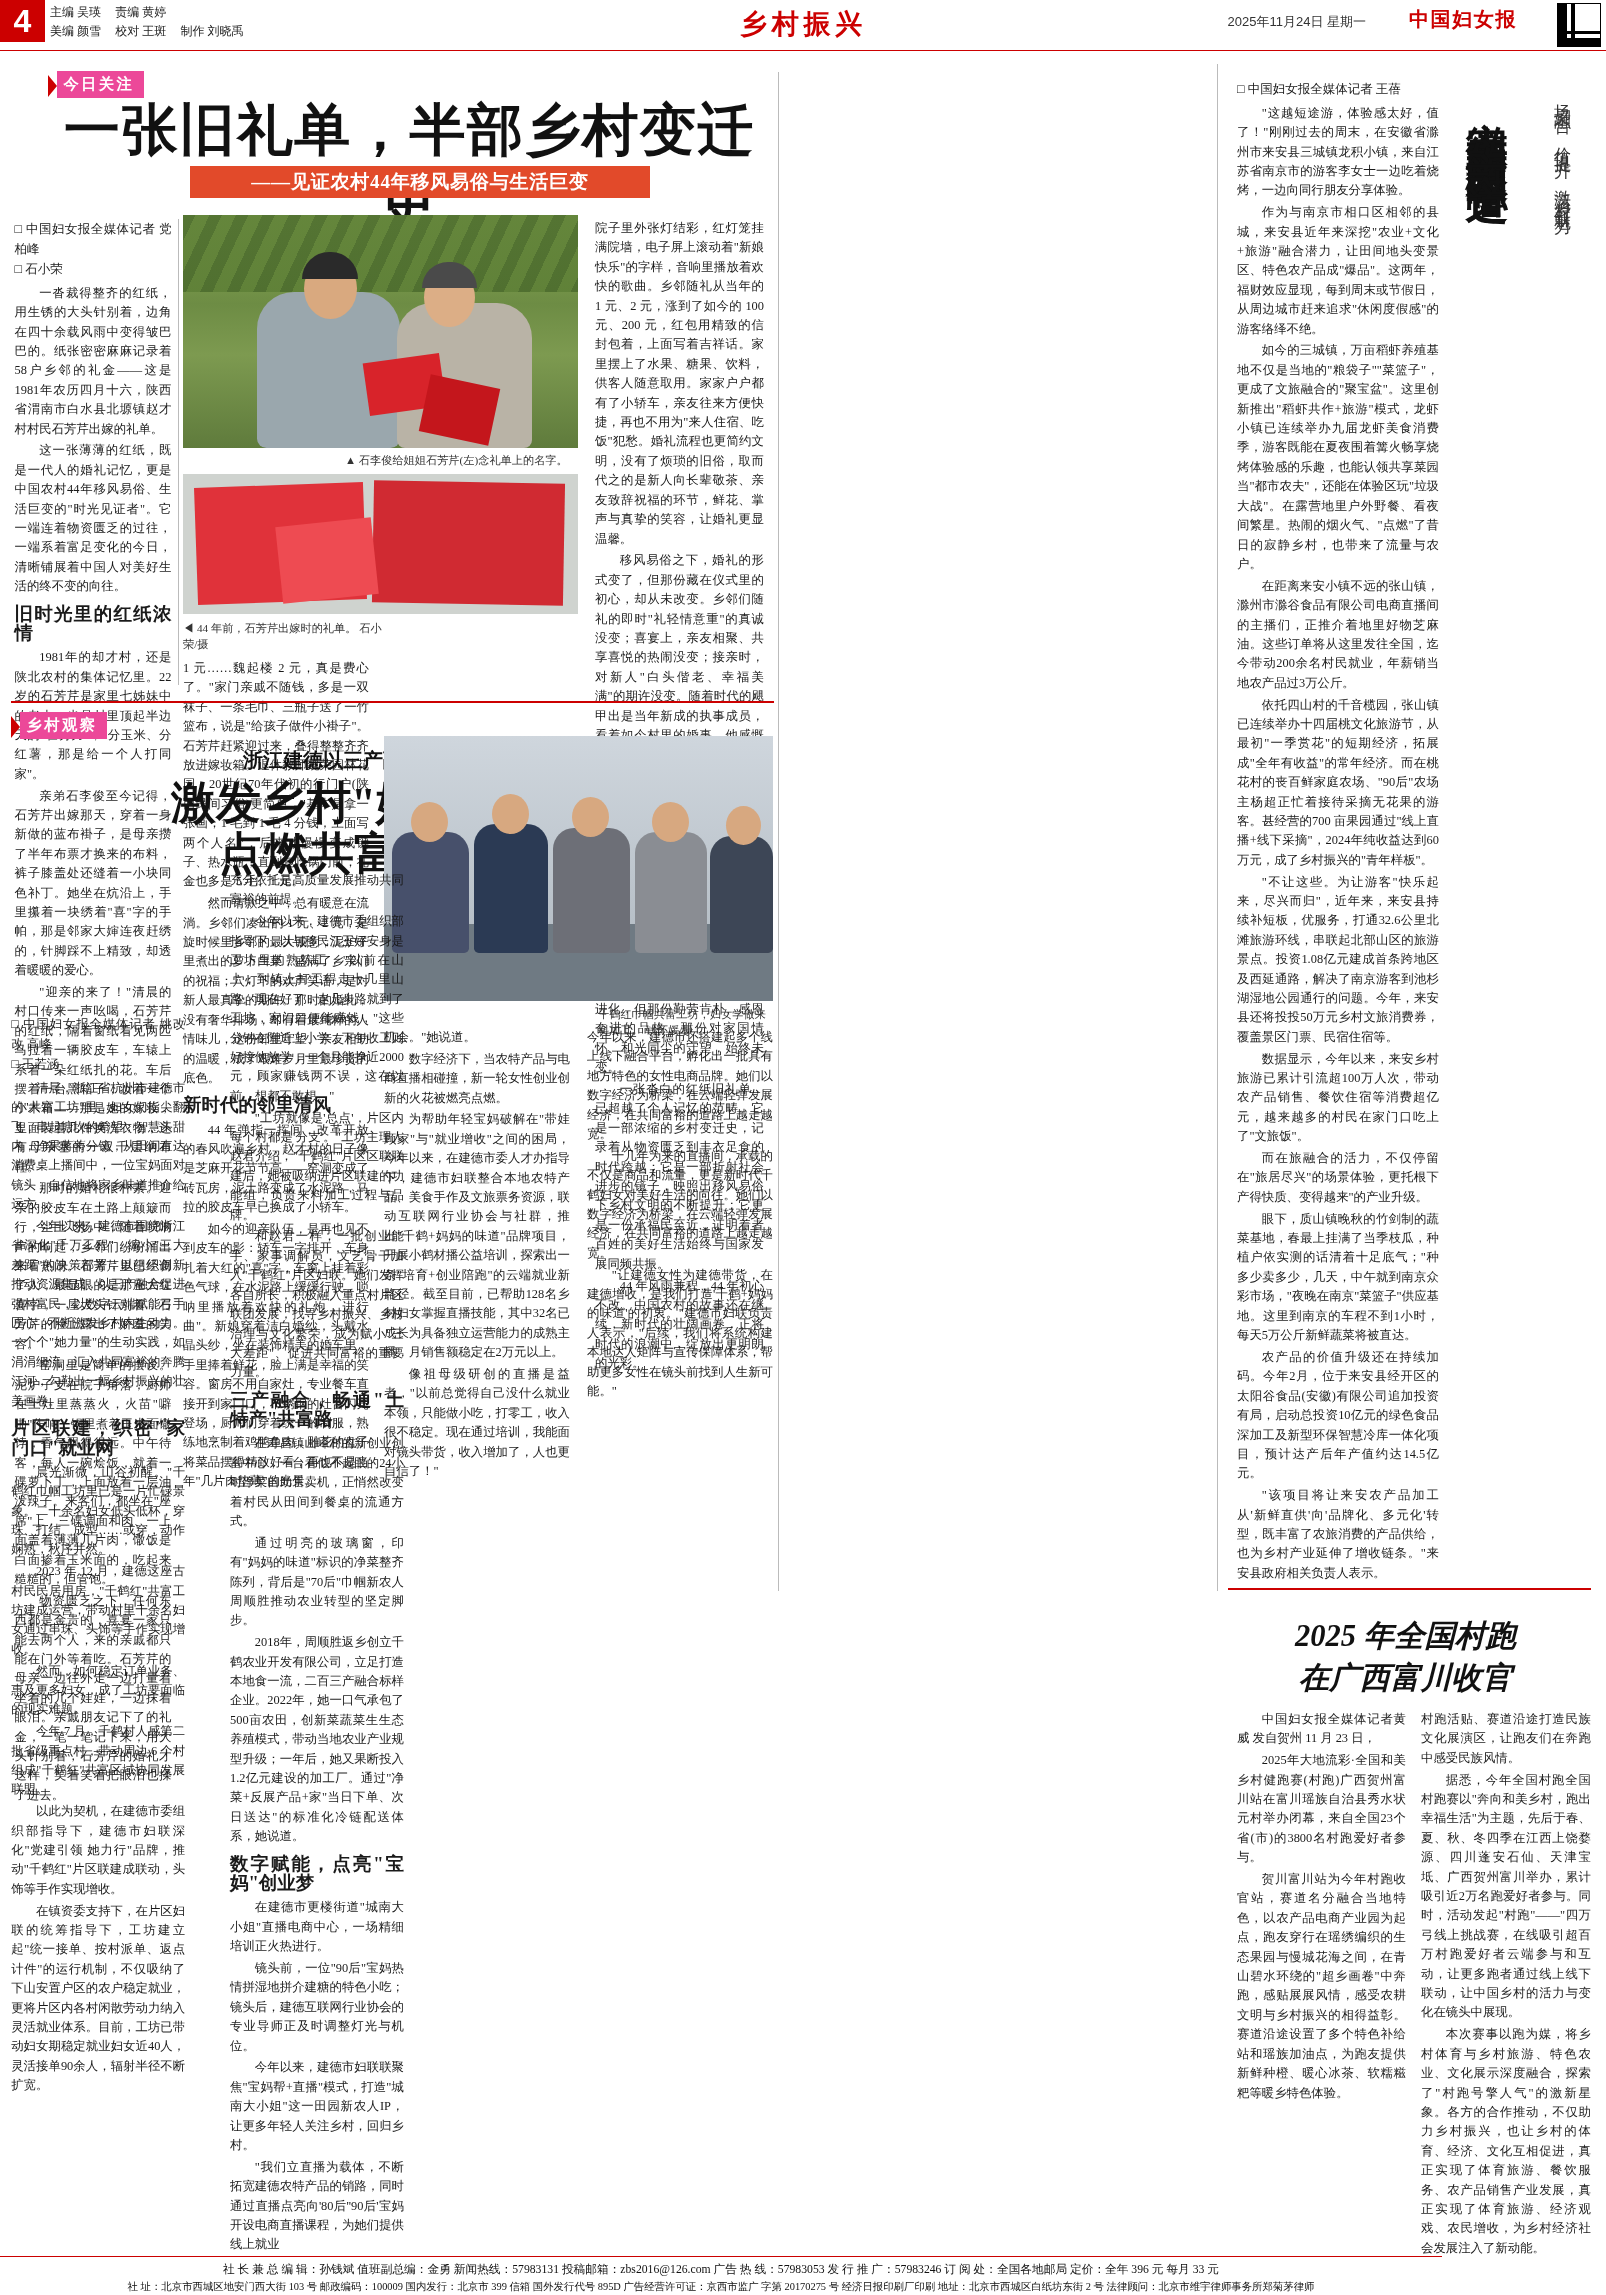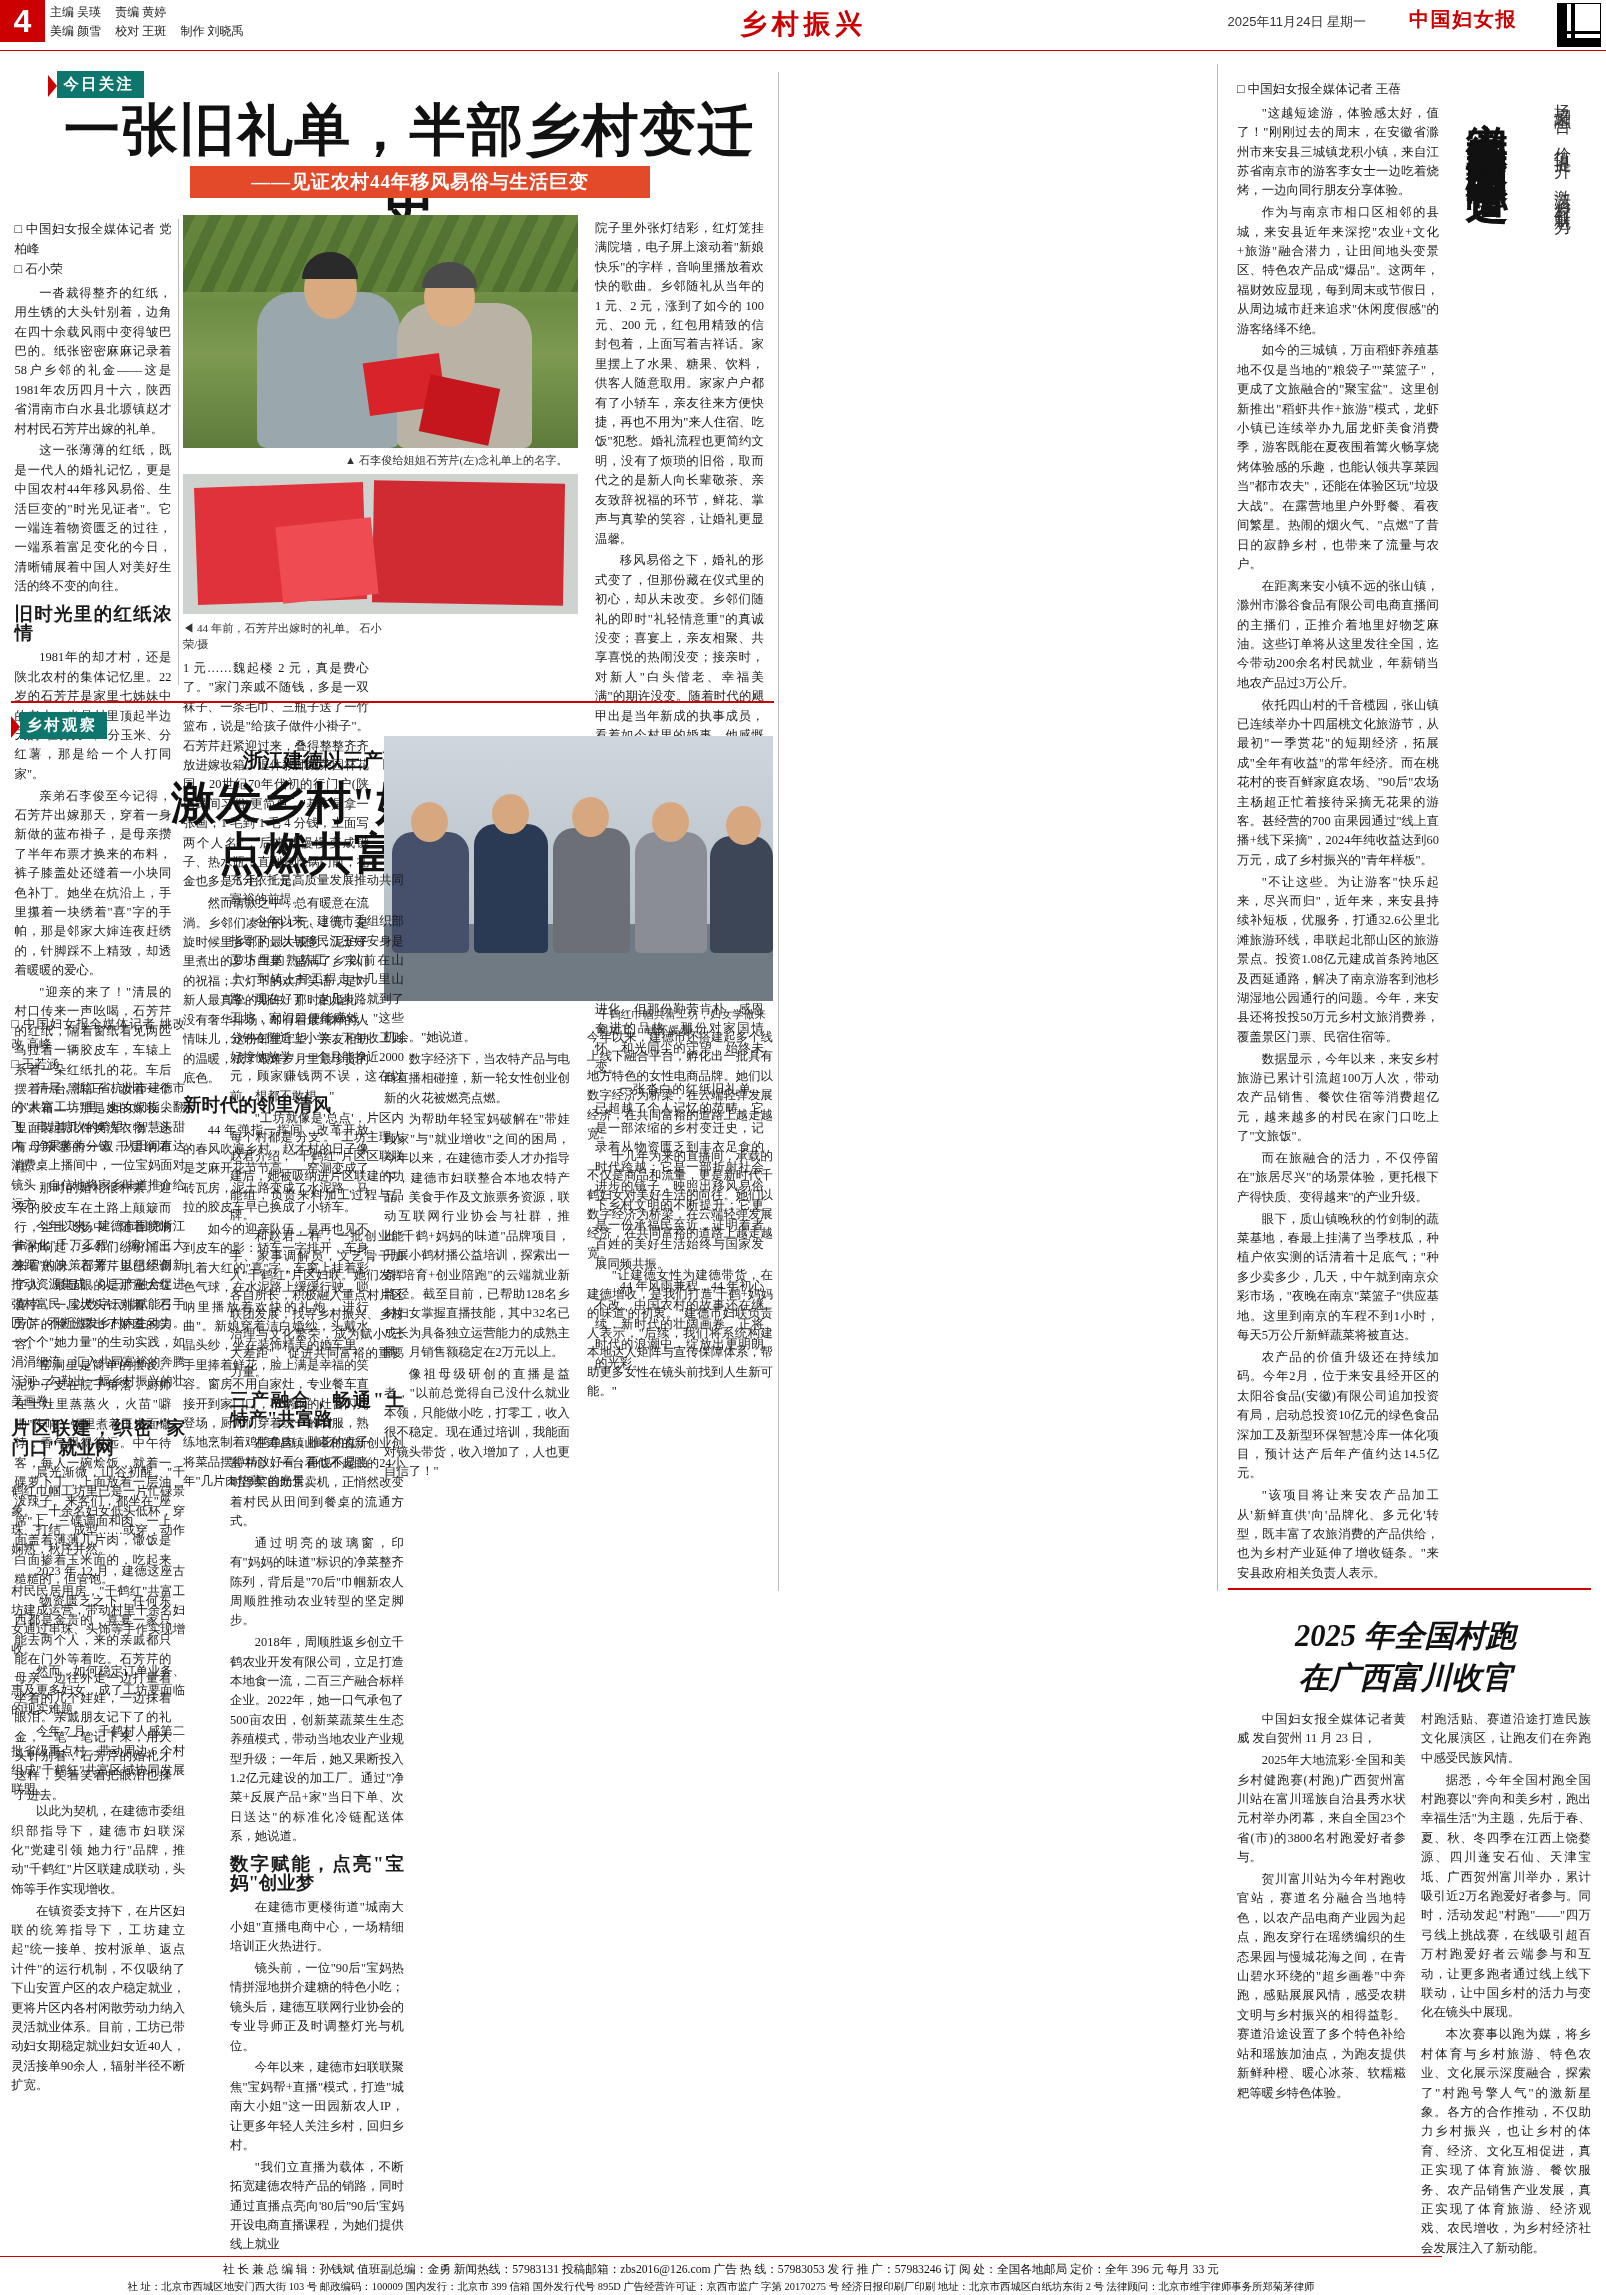--- a/index.html
+++ b/index.html
@@ -16,21 +16,21 @@
   .mast-date{position:absolute;right:241px;top:13px;font-size:13px;color:#333;font-family:"Liberation Sans",sans-serif;}
   .mast-brand{position:absolute;right:90px;top:6.4px;font-size:20px;font-weight:bold;color:#c00;letter-spacing:1.6px;}
   .qr{position:absolute;right:6.4px;top:3.2px;width:42px;height:42px;
       background:
         linear-gradient(90deg,#000 22%,transparent 22%,transparent 30%,#000 30%,#000 40%,transparent 40%),
         linear-gradient(0deg,#000 18%,transparent 18%,transparent 28%,#000 28%,#000 36%,transparent 36%),
         #fff;
       border:0.8px solid #000;}
 
   
-  .sec-tag{display:inline-block;background:#0f766e;color:#fff;font-size:15.3px;font-weight:bold;
+  .sec-tag{display:inline-block;background:#ec4899;color:#fff;font-size:15.3px;font-weight:bold;
            padding:3.2px 9.6px 3.2px 6.4px;letter-spacing:2.4px;font-family:"Liberation Sans",sans-serif;}
   .tag-row{position:absolute;}
   .tag-row .arrow{display:inline-block;width:0;height:0;border-top:11.2px solid transparent;border-bottom:11.2px solid transparent;border-left:9.6px solid #c00;vertical-align:middle;}
 
   .headline{font-family:"Liberation Serif",serif;font-weight:bold;color:#111;}
   .col{position:absolute;font-size:12.4px;line-height:19.4px;text-align:justify;color:#1a1a1a;}
   .col p{margin:0 0 2.4px 0;text-indent:2em;}
   .byline{font-size:12.5px;line-height:20px;}
   .rule-v{position:absolute;width:0.8px;background:#bbb;}
   .rule-h{position:absolute;height:0.8px;background:#222;}

